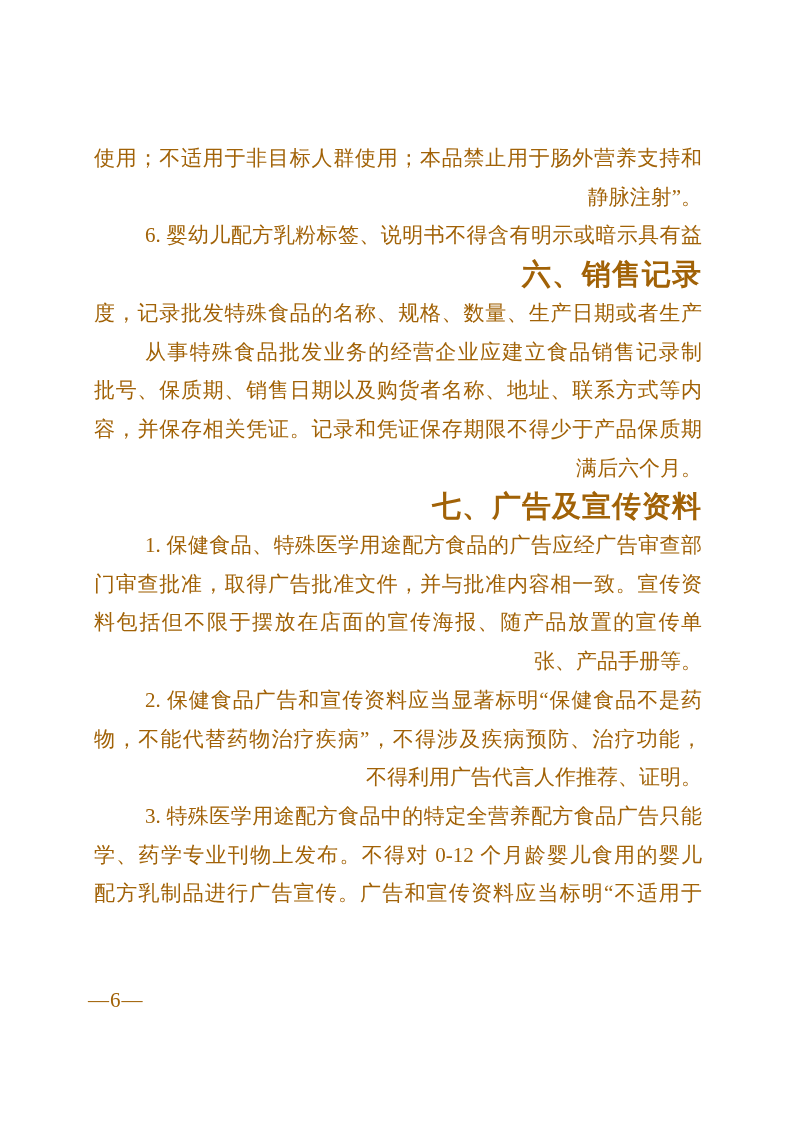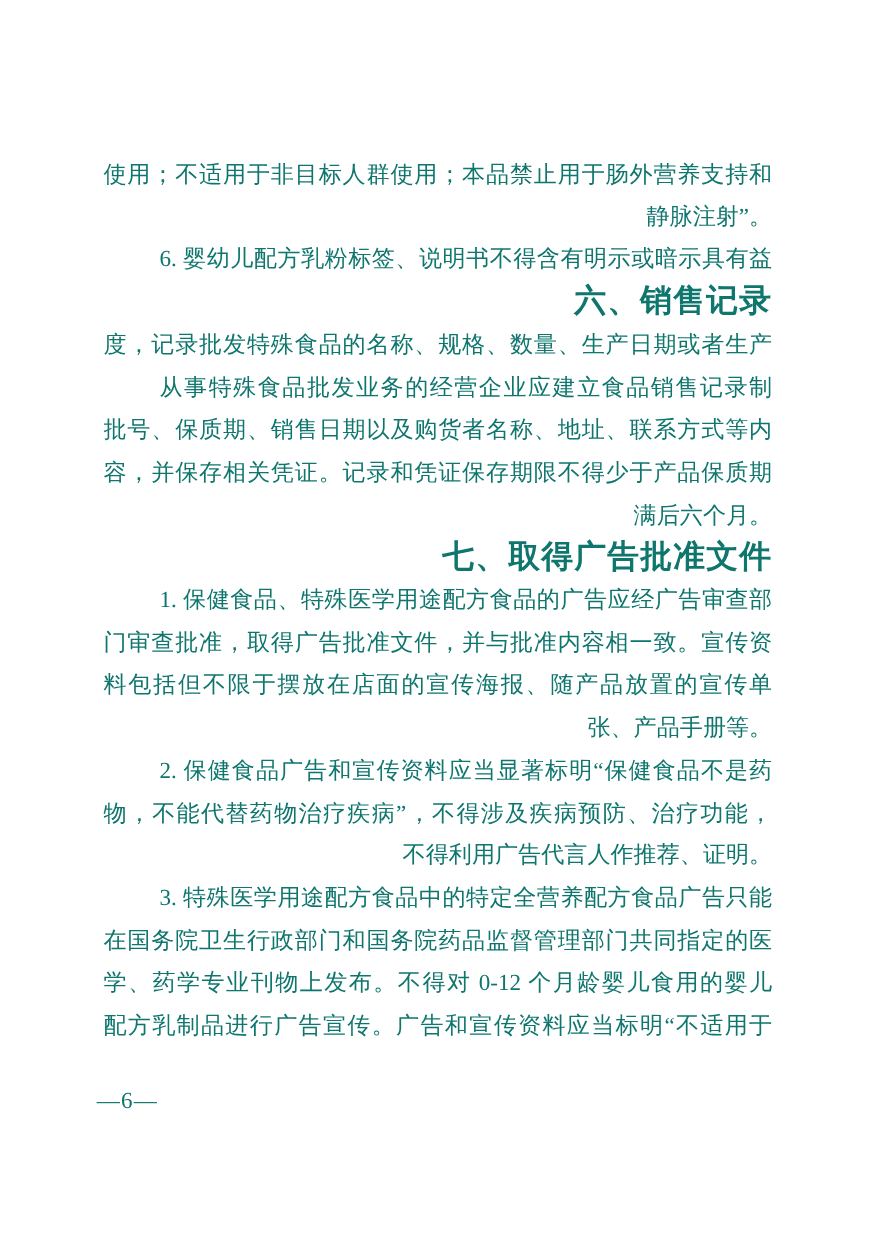--- a/index.html
+++ b/index.html
@@ -6,21 +6,21 @@
     margin: 0;
     padding: 0;
     background: #e8e8e8;
   }
   .page {
     position: relative;
     width: 794px;
     height: 1123px;
     margin: 0 auto;
     background: #ffffff;
-    color: #0f766e;
+    color: #a16207;
     font-family: "Liberation Serif", "DejaVu Serif", serif;
     overflow: hidden;
   }
   .doc-body {
     position: absolute;
     left: 94px;
     top: 139px;
     width: 608px;
   }
   .line {
@@ -61,27 +61,26 @@
   <div class="doc-body">
     <div class="line j">使用；不适用于非目标人群使用；本品禁止用于肠外营养支持和</div>
     <div class="line">静脉注射”。</div>
     <div class="line j ind">6. 婴幼儿配方乳粉标签、说明书不得含有明示或暗示具有益</div>
     <div class="line heading ind">六、销售记录</div>
     <div class="line j">度，记录批发特殊食品的名称、规格、数量、生产日期或者生产</div>
     <div class="line j ind">从事特殊食品批发业务的经营企业应建立食品销售记录制</div>
     <div class="line j">批号、保质期、销售日期以及购货者名称、地址、联系方式等内</div>
     <div class="line j">容，并保存相关凭证。记录和凭证保存期限不得少于产品保质期</div>
     <div class="line">满后六个月。</div>
-    <div class="line heading ind">七、取得广告批准文件</div>
+    <div class="line heading ind">七、广告及宣传资料</div>
     <div class="line j ind">1. 保健食品、特殊医学用途配方食品的广告应经广告审查部</div>
     <div class="line j">门审查批准，取得广告批准文件，并与批准内容相一致。宣传资</div>
     <div class="line j">料包括但不限于摆放在店面的宣传海报、随产品放置的宣传单</div>
     <div class="line">张、产品手册等。</div>
     <div class="line j ind">2. 保健食品广告和宣传资料应当显著标明“保健食品不是药</div>
     <div class="line j">物，不能代替药物治疗疾病”，不得涉及疾病预防、治疗功能，</div>
     <div class="line">不得利用广告代言人作推荐、证明。</div>
     <div class="line j ind">3. 特殊医学用途配方食品中的特定全营养配方食品广告只能</div>
-    <div class="line j">在国务院卫生行政部门和国务院药品监督管理部门共同指定的医</div>
     <div class="line j">学、药学专业刊物上发布。不得对 0-12 个月龄婴儿食用的婴儿</div>
     <div class="line j">配方乳制品进行广告宣传。广告和宣传资料应当标明“不适用于</div>
   </div>
   <div class="page-number">—6—</div>
 </div>
 
 </body></html>

